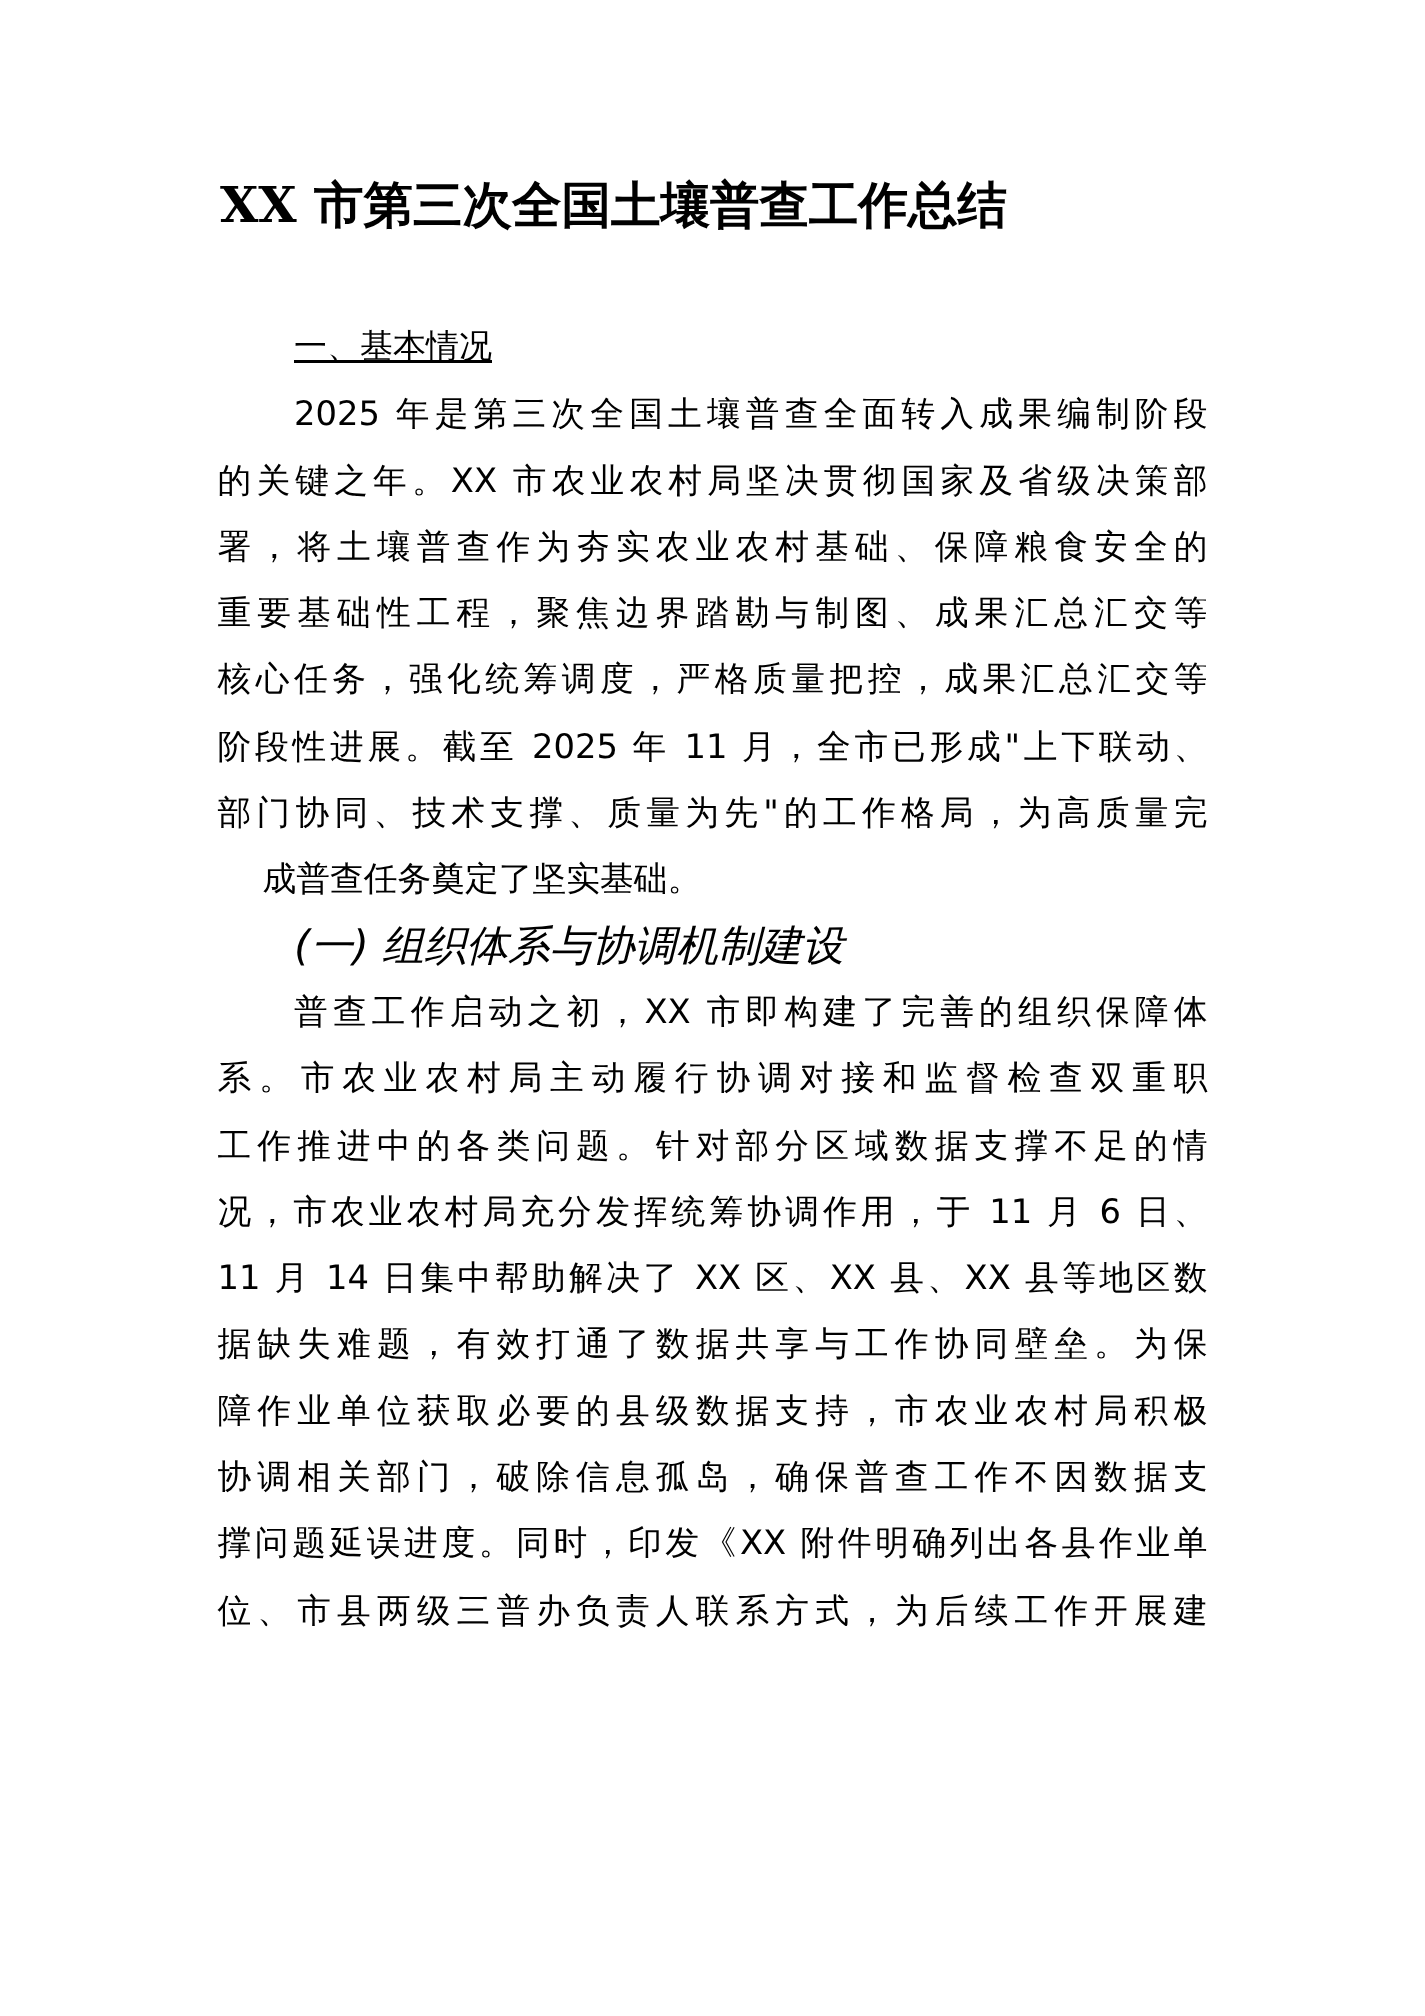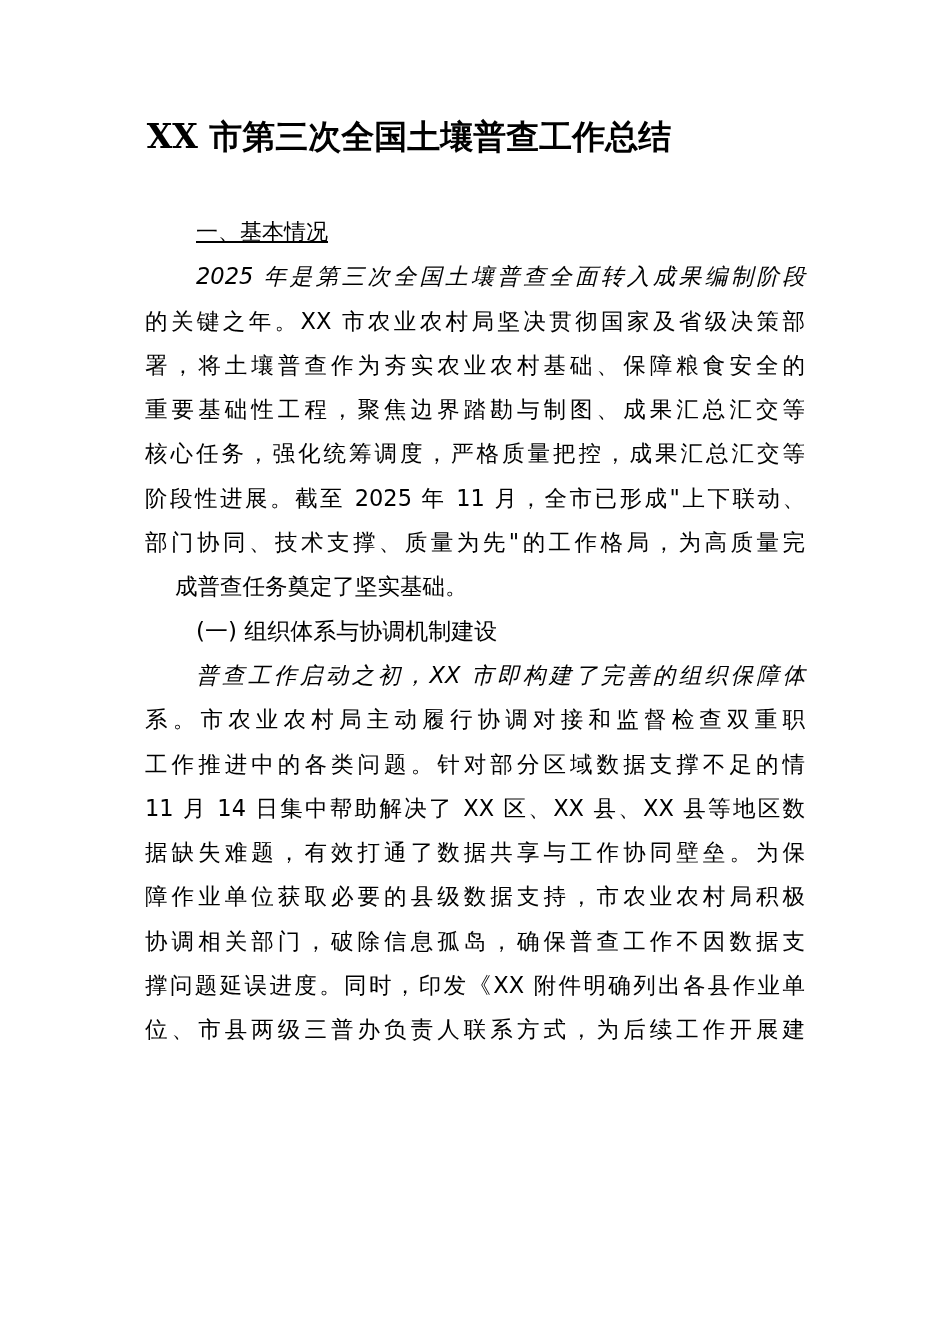--- a/index.html
+++ b/index.html
@@ -50,34 +50,34 @@
       text-align: justify;
       text-align-last: justify;
       font-family: "DejaVu Sans", "Liberation Sans", sans-serif;
     }
     .line.last {
       text-align-last: left;
       margin-left: 30px;
     }
     .line.indent {
       padding-left: 51px;
-      font-style: italic;
     }
     .heading1 {
       font-family: "DejaVu Sans", "Liberation Sans", sans-serif;
       text-align-last: left;
       padding-left: 51px;
       font-size: 22px;
       text-decoration: underline;
     }
     .heading2 {
       font-family: "DejaVu Sans", "Liberation Sans", sans-serif;
       text-align-last: left;
       padding-left: 51px;
-      font-size: 23px;
+      font-size: 28px;
+      font-style: italic;
     }
   </style>
 </head>
 <body>
 
 <div class="page">
 
   <div class="title">XX 市第三次全国土壤普查工作总结</div>
 
   <div class="body-text">
@@ -94,20 +94,21 @@
       <span class="line">部门协同、技术支撑、质量为先"的工作格局，为高质量完</span>
       <span class="line last">成普查任务奠定了坚实基础。</span>
     </div>
 
     <div class="line heading2">(一) 组织体系与协调机制建设</div>
 
     <div>
       <span class="line indent">普查工作启动之初，XX 市即构建了完善的组织保障体</span>
       <span class="line">系。市农业农村局主动履行协调对接和监督检查双重职</span>
       <span class="line">工作推进中的各类问题。针对部分区域数据支撑不足的情</span>
+      <span class="line">况，市农业农村局充分发挥统筹协调作用，于 11 月 6 日、</span>
       <span class="line">11 月 14 日集中帮助解决了 XX 区、XX 县、XX 县等地区数</span>
       <span class="line">据缺失难题，有效打通了数据共享与工作协同壁垒。为保</span>
       <span class="line">障作业单位获取必要的县级数据支持，市农业农村局积极</span>
       <span class="line">协调相关部门，破除信息孤岛，确保普查工作不因数据支</span>
       <span class="line">撑问题延误进度。同时，印发《XX 附件明确列出各县作业单</span>
       <span class="line">位、市县两级三普办负责人联系方式，为后续工作开展建</span>
     </div>
 
   </div>
 </div>

